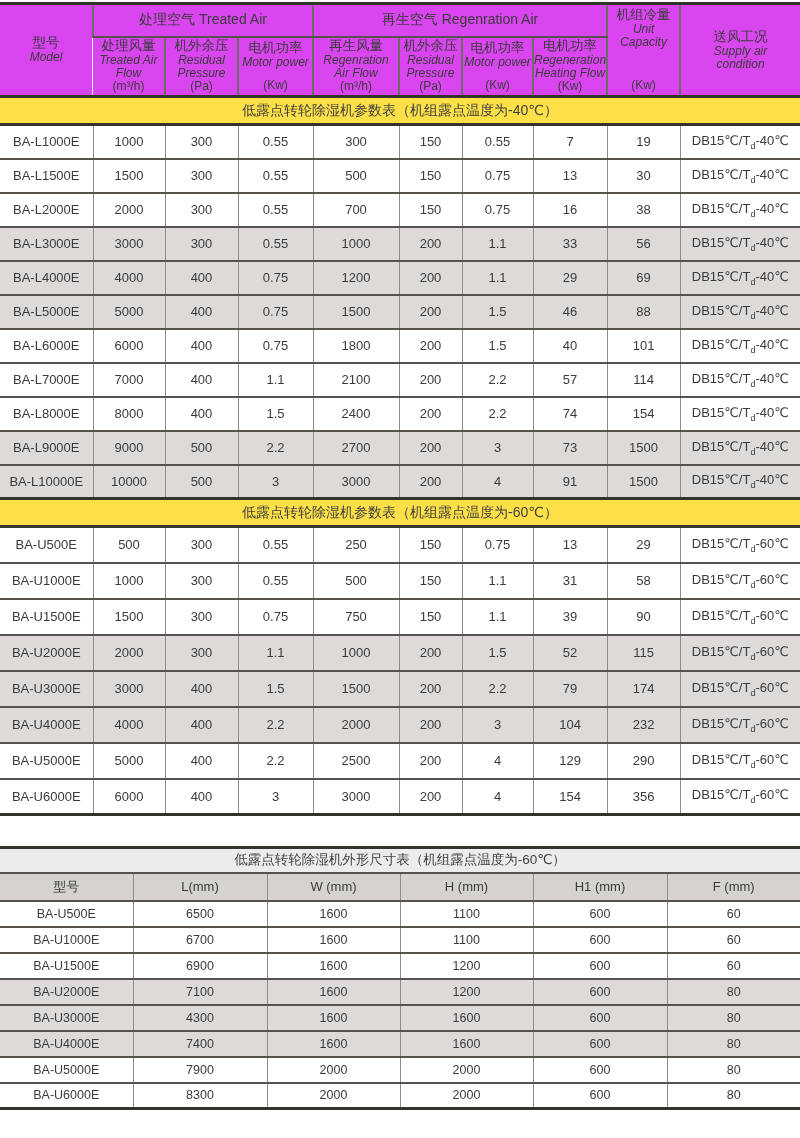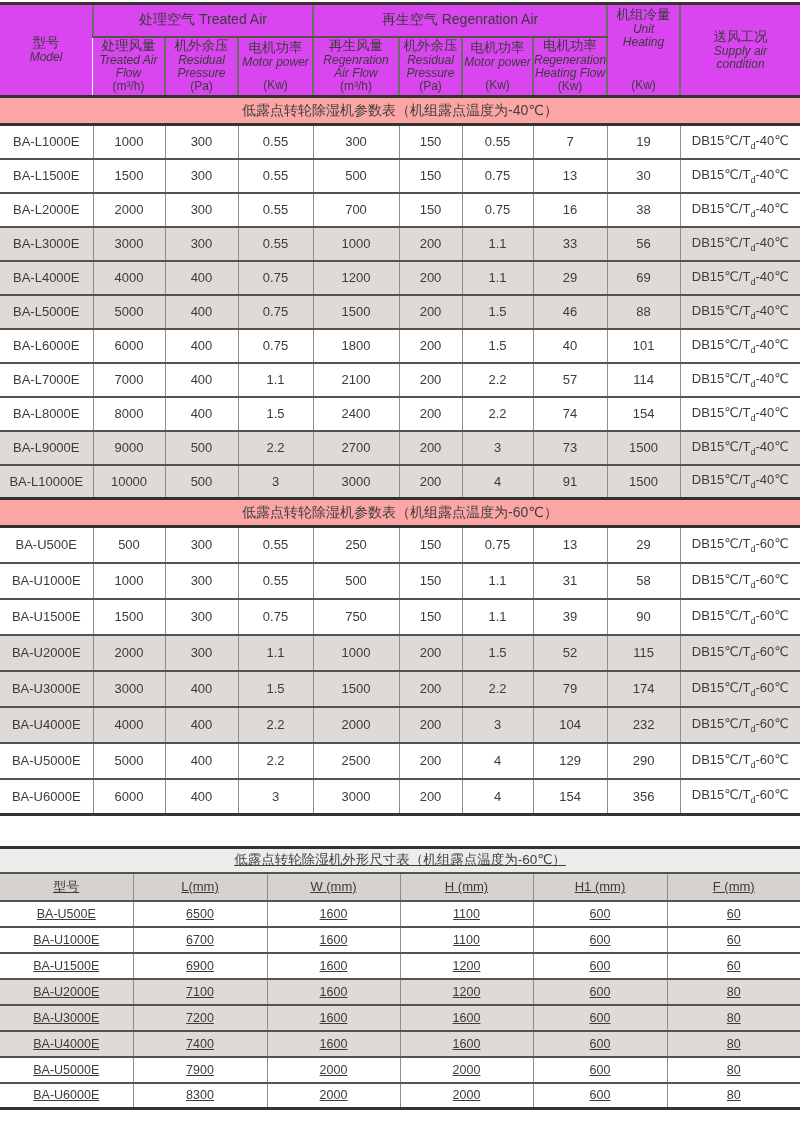--- a/index.html
+++ b/index.html
@@ -24,36 +24,36 @@
   .spec thead th:first-child { border-left:none; }
   th.group { height:33px; font-size:14px; border-bottom:2px solid #56534f; }
   .hcell { display:flex; flex-direction:column; align-items:center; justify-content:center; height:57px; padding:2px 0 3px 0; }
   .hcell.tall { height:90px; }
   .hcell .zh { font-size:13.5px; line-height:16px; }
   .hcell .en { font-size:12px; line-height:13px;font-style:italic; }
   .hcell .unit { font-size:12px; line-height:13px; margin-top:auto; }
   .hcell.centered { justify-content:center; }
 
   .title-band td {
-    background:#fca5a5; text-align:center; height:28px;
+    background:#fde047; text-align:center; height:28px;
     font-size:14px; color:#3f3f3f; border-left:none;
   }
   .spec tbody.rows { border-top:3px solid #35332e; border-bottom:3px solid #35332e; }
   .spec tbody.rows td {
     height:34px; text-align:center; font-size:13px;
     border-top:2px solid #56534f; background:#ffffff;
   }
   #specrows-1 td { height:36px; }
   .spec tbody.rows tr.shade td { background:#dedad7; }
   .spec td.model { text-align:left; }
   .spec td.supply { font-size:12.5px; }
   sub { font-size:9px; }
 
   
-  .dim { border-top:3px solid #35332e; border-bottom:3px solid #35332e; margin-top:30px;text-decoration:underline; }
+  .dim { border-top:3px solid #35332e; border-bottom:3px solid #35332e; margin-top:30px; }
   .dim td, .dim th { overflow:hidden; }
   .dim .title3 td {
     background:#ececea; text-align:center; height:25px; font-size:13.5px;
     color:#3f3f3f; border-bottom:2px solid #56534f;
   }
   .dim .dimhead th {
     background:#d6d2cd; height:28px; font-size:13px; font-weight:normal;
     text-align:center; vertical-align:middle;
     border-left:1px solid #8f8c89; border-bottom:2px solid #56534f;
   }
@@ -89,21 +89,21 @@
           <div class="zh">型号</div>
           <div class="en">Model</div>
         </div>
       </th>
       <th class="group" colspan="3">处理空气 Treated Air</th>
       <th class="group" colspan="4">再生空气  Regenration Air</th>
       <th rowspan="2">
         <div class="hcell tall">
           <div class="zh">机组冷量</div>
           <div class="en">Unit</div>
-          <div class="en">Heating</div>
+          <div class="en">Capacity</div>
           <div class="unit">(Kw)</div>
         </div>
       </th>
       <th rowspan="2">
         <div class="hcell tall centered">
           <div class="zh">送风工况</div>
           <div class="en">Supply air</div>
           <div class="en">condition</div>
         </div>
       </th>
@@ -463,21 +463,21 @@
       <tr class="shade">
         <td>BA-U2000E</td>
         <td>7100</td>
         <td>1600</td>
         <td>1200</td>
         <td>600</td>
         <td>80</td>
       </tr>
       <tr class="shade">
         <td>BA-U3000E</td>
-        <td>7200</td>
+        <td>4300</td>
         <td>1600</td>
         <td>1600</td>
         <td>600</td>
         <td>80</td>
       </tr>
       <tr class="shade">
         <td>BA-U4000E</td>
         <td>7400</td>
         <td>1600</td>
         <td>1600</td>

